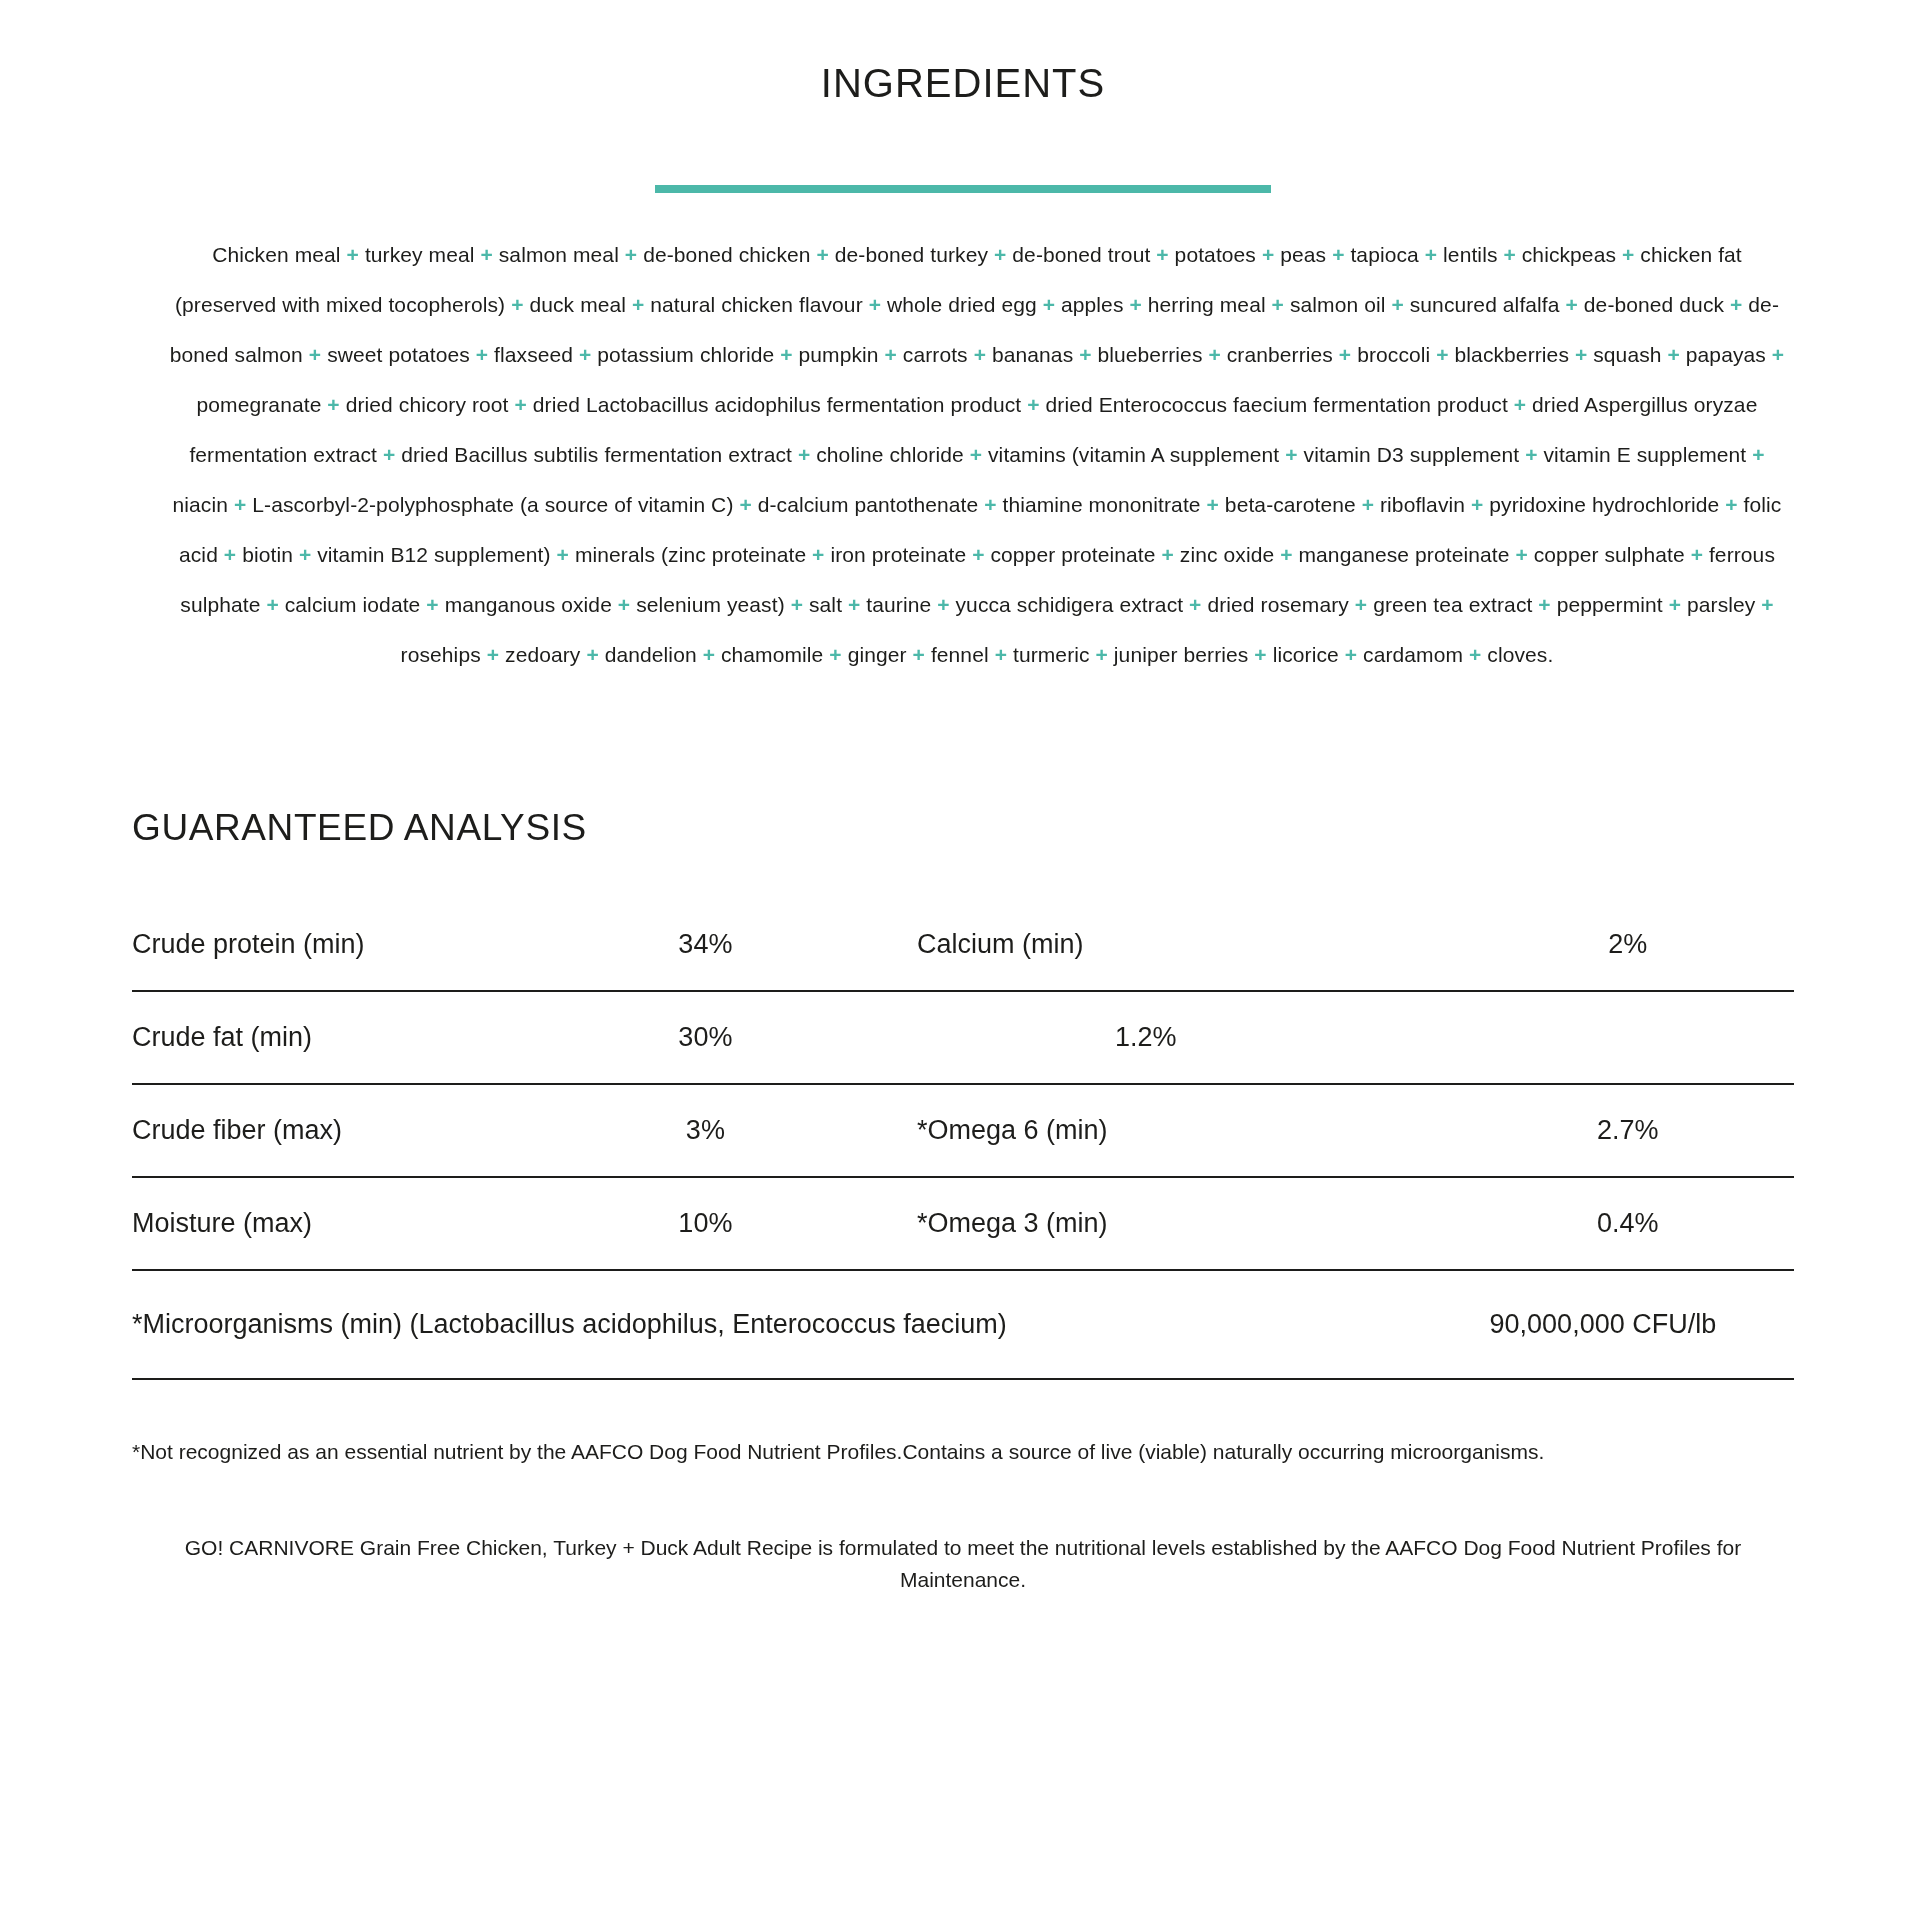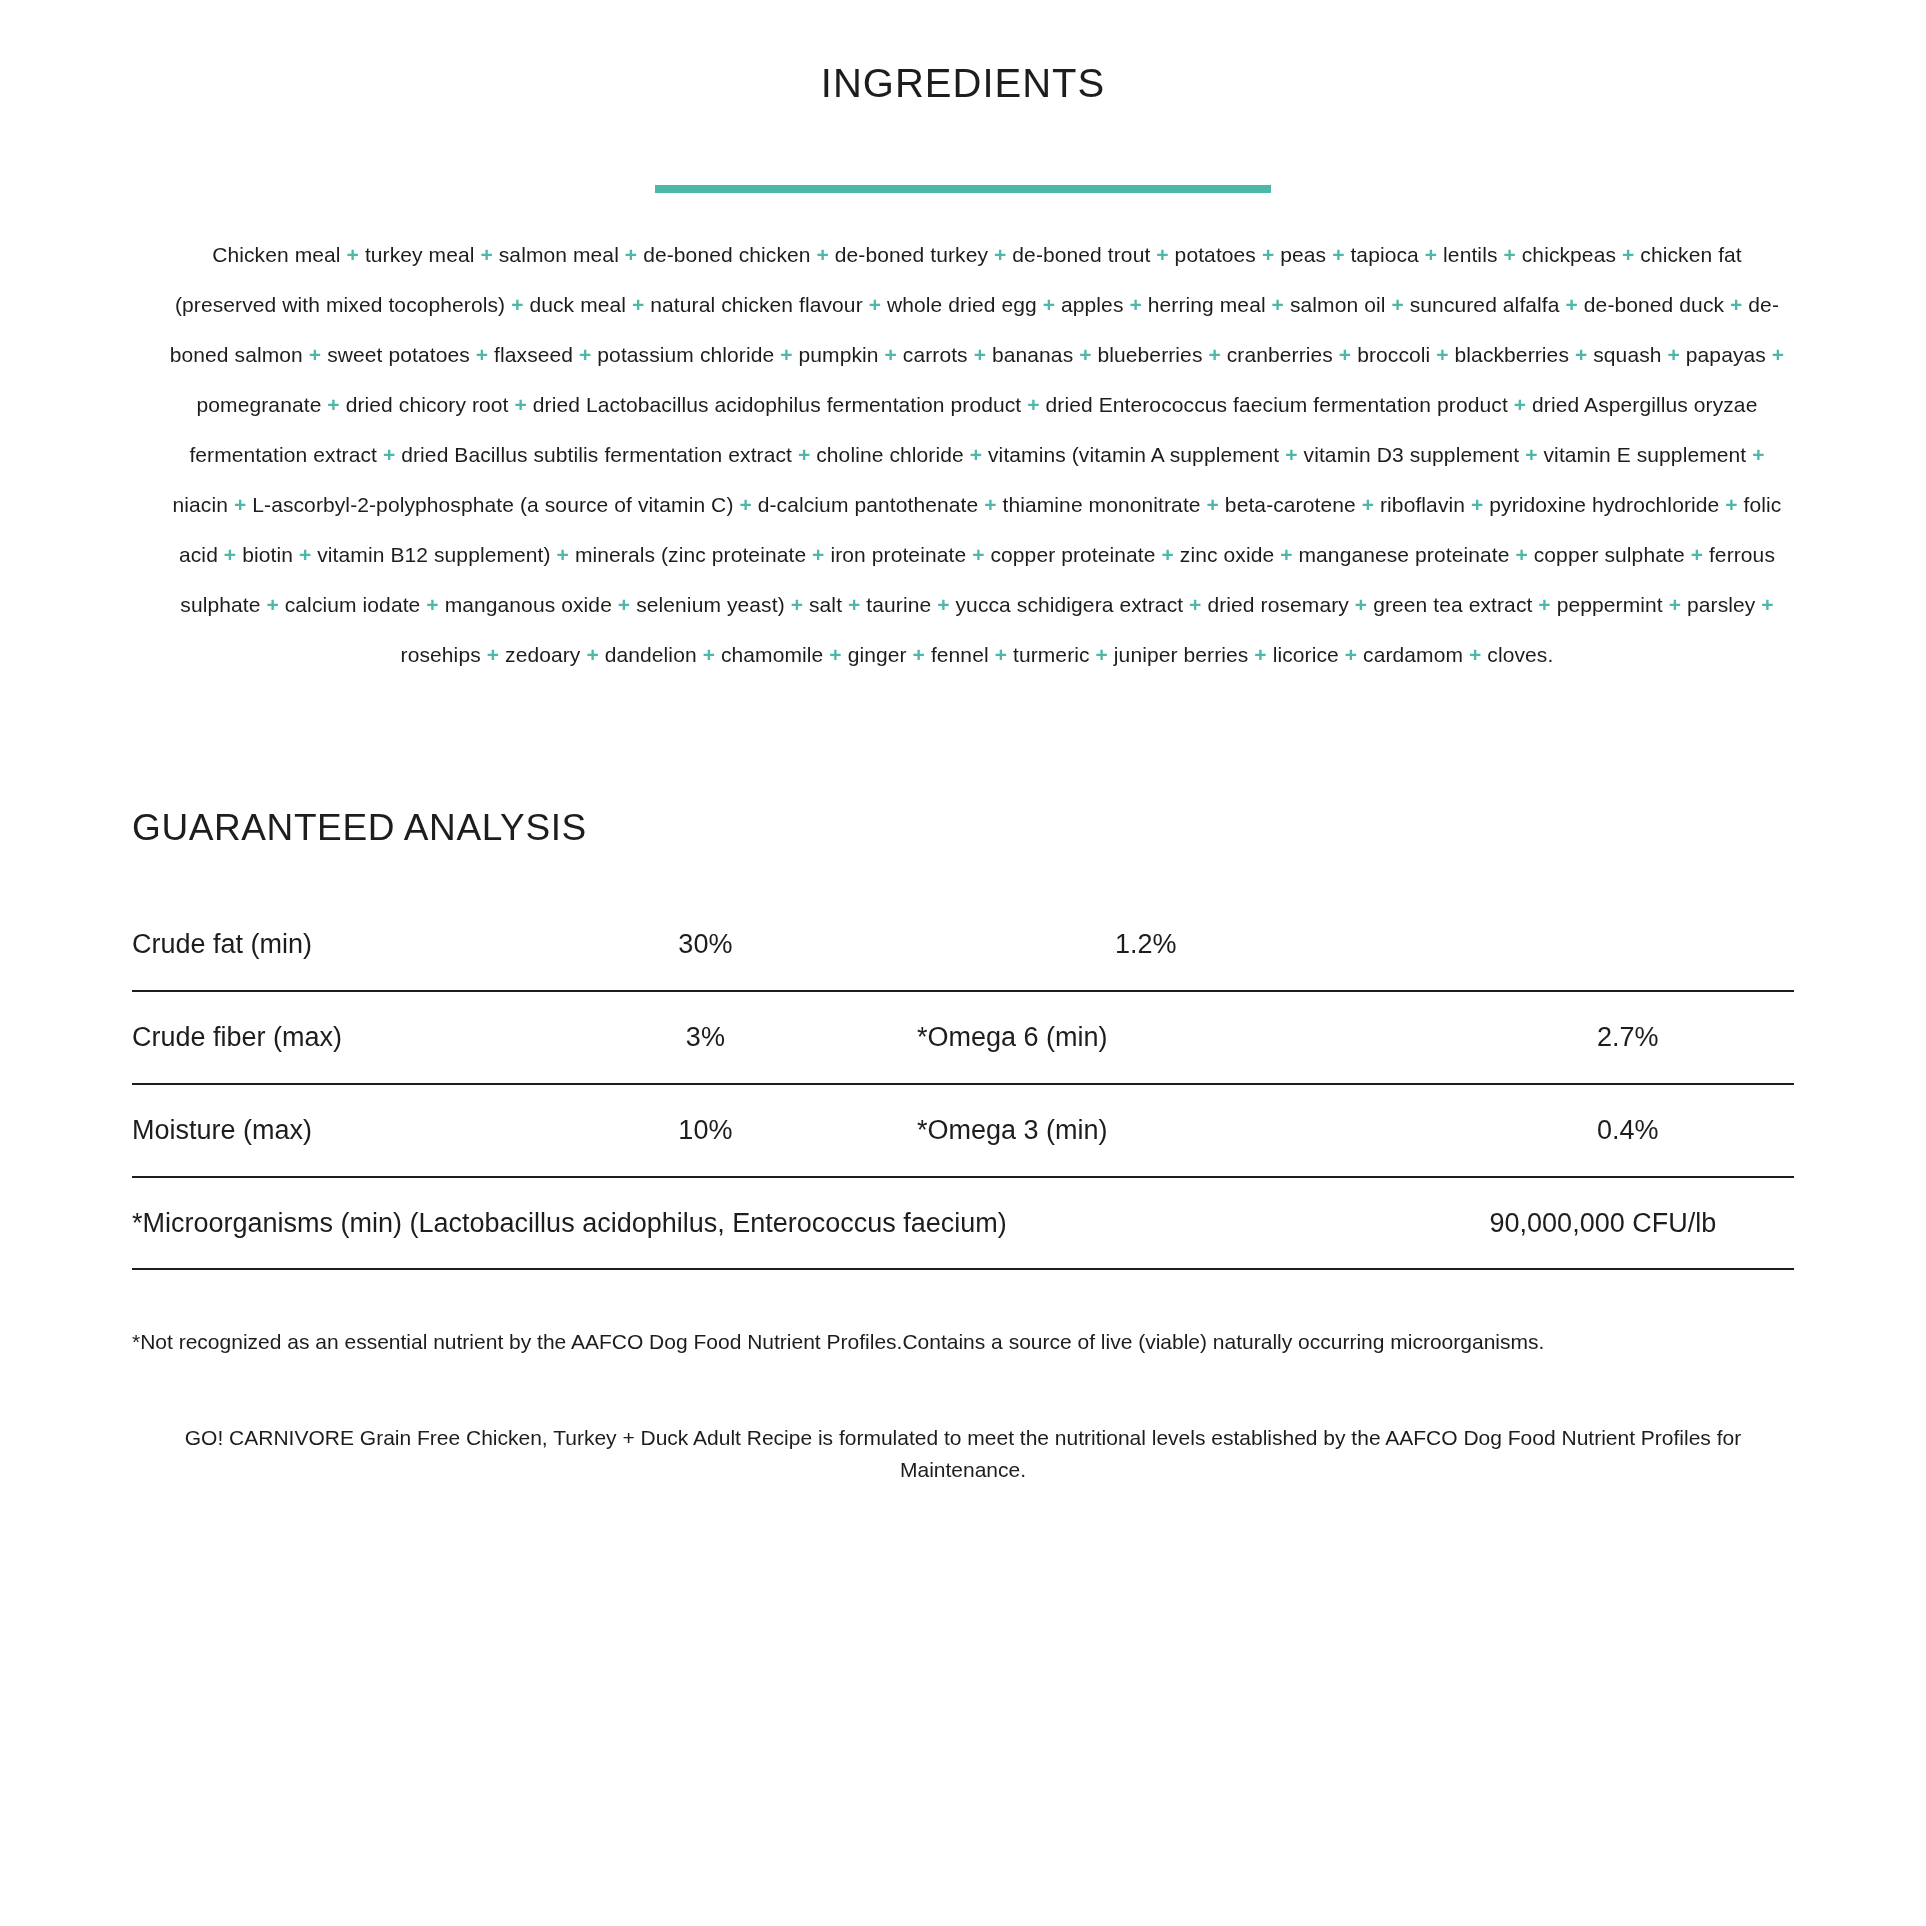--- a/index.html
+++ b/index.html
@@ -59,21 +59,21 @@
     align-items: center;
     height: 93px;
     border-bottom: 2.6px solid var(--ink);
   }
   .t-row .value { text-align: center; }
   .t-row .label-right { padding-left: 87px; }
   .t-footer-row {
     display: grid;
     grid-template-columns: 1fr 23%;
     align-items: center;
-    height: 92px;
+    height: 109px;
     border-bottom: 2.6px solid var(--ink);
   }
   .t-footer-row .value { text-align: center; }
 
   
   .footnote {
     margin-top: 56px;
     font-size: 21px;
     line-height: 32px;
   }
@@ -87,20 +87,26 @@
   <h1 class="page-title">INGREDIENTS</h1>
 
   <div class="title-underline"></div>
 
   <p class="ingredients" id="ingredients-paragraph"><span>Chicken meal</span> <span class="plus">+</span> <span>turkey meal</span> <span class="plus">+</span> <span>salmon meal</span> <span class="plus">+</span> <span>de-boned chicken</span> <span class="plus">+</span> <span>de-boned turkey</span> <span class="plus">+</span> <span>de-boned trout</span> <span class="plus">+</span> <span>potatoes</span> <span class="plus">+</span> <span>peas</span> <span class="plus">+</span> <span>tapioca</span> <span class="plus">+</span> <span>lentils</span> <span class="plus">+</span> <span>chickpeas</span> <span class="plus">+</span> <span>chicken fat (preserved with mixed tocopherols)</span> <span class="plus">+</span> <span>duck meal</span> <span class="plus">+</span> <span>natural chicken flavour</span> <span class="plus">+</span> <span>whole dried egg</span> <span class="plus">+</span> <span>apples</span> <span class="plus">+</span> <span>herring meal</span> <span class="plus">+</span> <span>salmon oil</span> <span class="plus">+</span> <span>suncured alfalfa</span> <span class="plus">+</span> <span>de-boned duck</span> <span class="plus">+</span> <span>de-boned salmon</span> <span class="plus">+</span> <span>sweet potatoes</span> <span class="plus">+</span> <span>flaxseed</span> <span class="plus">+</span> <span>potassium chloride</span> <span class="plus">+</span> <span>pumpkin</span> <span class="plus">+</span> <span>carrots</span> <span class="plus">+</span> <span>bananas</span> <span class="plus">+</span> <span>blueberries</span> <span class="plus">+</span> <span>cranberries</span> <span class="plus">+</span> <span>broccoli</span> <span class="plus">+</span> <span>blackberries</span> <span class="plus">+</span> <span>squash</span> <span class="plus">+</span> <span>papayas</span> <span class="plus">+</span> <span>pomegranate</span> <span class="plus">+</span> <span>dried chicory root</span> <span class="plus">+</span> <span>dried Lactobacillus acidophilus fermentation product</span> <span class="plus">+</span> <span>dried Enterococcus faecium fermentation product</span> <span class="plus">+</span> <span>dried Aspergillus oryzae fermentation extract</span> <span class="plus">+</span> <span>dried Bacillus subtilis fermentation extract</span> <span class="plus">+</span> <span>choline chloride</span> <span class="plus">+</span> <span>vitamins (vitamin A supplement</span> <span class="plus">+</span> <span>vitamin D3 supplement</span> <span class="plus">+</span> <span>vitamin E supplement</span> <span class="plus">+</span> <span>niacin</span> <span class="plus">+</span> <span>L-ascorbyl-2-polyphosphate (a source of vitamin C)</span> <span class="plus">+</span> <span>d-calcium pantothenate</span> <span class="plus">+</span> <span>thiamine mononitrate</span> <span class="plus">+</span> <span>beta-carotene</span> <span class="plus">+</span> <span>riboflavin</span> <span class="plus">+</span> <span>pyridoxine hydrochloride</span> <span class="plus">+</span> <span>folic acid</span> <span class="plus">+</span> <span>biotin</span> <span class="plus">+</span> <span>vitamin B12 supplement)</span> <span class="plus">+</span> <span>minerals (zinc proteinate</span> <span class="plus">+</span> <span>iron proteinate</span> <span class="plus">+</span> <span>copper proteinate</span> <span class="plus">+</span> <span>zinc oxide</span> <span class="plus">+</span> <span>manganese proteinate</span> <span class="plus">+</span> <span>copper sulphate</span> <span class="plus">+</span> <span>ferrous sulphate</span> <span class="plus">+</span> <span>calcium iodate</span> <span class="plus">+</span> <span>manganous oxide</span> <span class="plus">+</span> <span>selenium yeast)</span> <span class="plus">+</span> <span>salt</span> <span class="plus">+</span> <span>taurine</span> <span class="plus">+</span> <span>yucca schidigera extract</span> <span class="plus">+</span> <span>dried rosemary</span> <span class="plus">+</span> <span>green tea extract</span> <span class="plus">+</span> <span>peppermint</span> <span class="plus">+</span> <span>parsley</span> <span class="plus">+</span> <span>rosehips</span> <span class="plus">+</span> <span>zedoary</span> <span class="plus">+</span> <span>dandelion</span> <span class="plus">+</span> <span>chamomile</span> <span class="plus">+</span> <span>ginger</span> <span class="plus">+</span> <span>fennel</span> <span class="plus">+</span> <span>turmeric</span> <span class="plus">+</span> <span>juniper berries</span> <span class="plus">+</span> <span>licorice</span> <span class="plus">+</span> <span>cardamom</span> <span class="plus">+</span> <span>cloves</span>.</p>
 
   <section>
     <h2 class="analysis-heading">GUARANTEED ANALYSIS</h2>
 
     <div class="analysis-table" id="analysis-table">
+        <div class="t-row">
+          <div class="label">Crude protein (min)</div>
+          <div class="value">34%</div>
+          <div class="label label-right">Calcium (min)</div>
+          <div class="value">2%</div>
+        </div>
         <div class="t-row">
           <div class="label">Crude fat (min)</div>
           <div class="value">30%</div>
           <div class="value">1.2%</div>
         </div>
         <div class="t-row">
           <div class="label">Crude fiber (max)</div>
           <div class="value">3%</div>
           <div class="label label-right">*Omega 6 (min)</div>
           <div class="value">2.7%</div>

